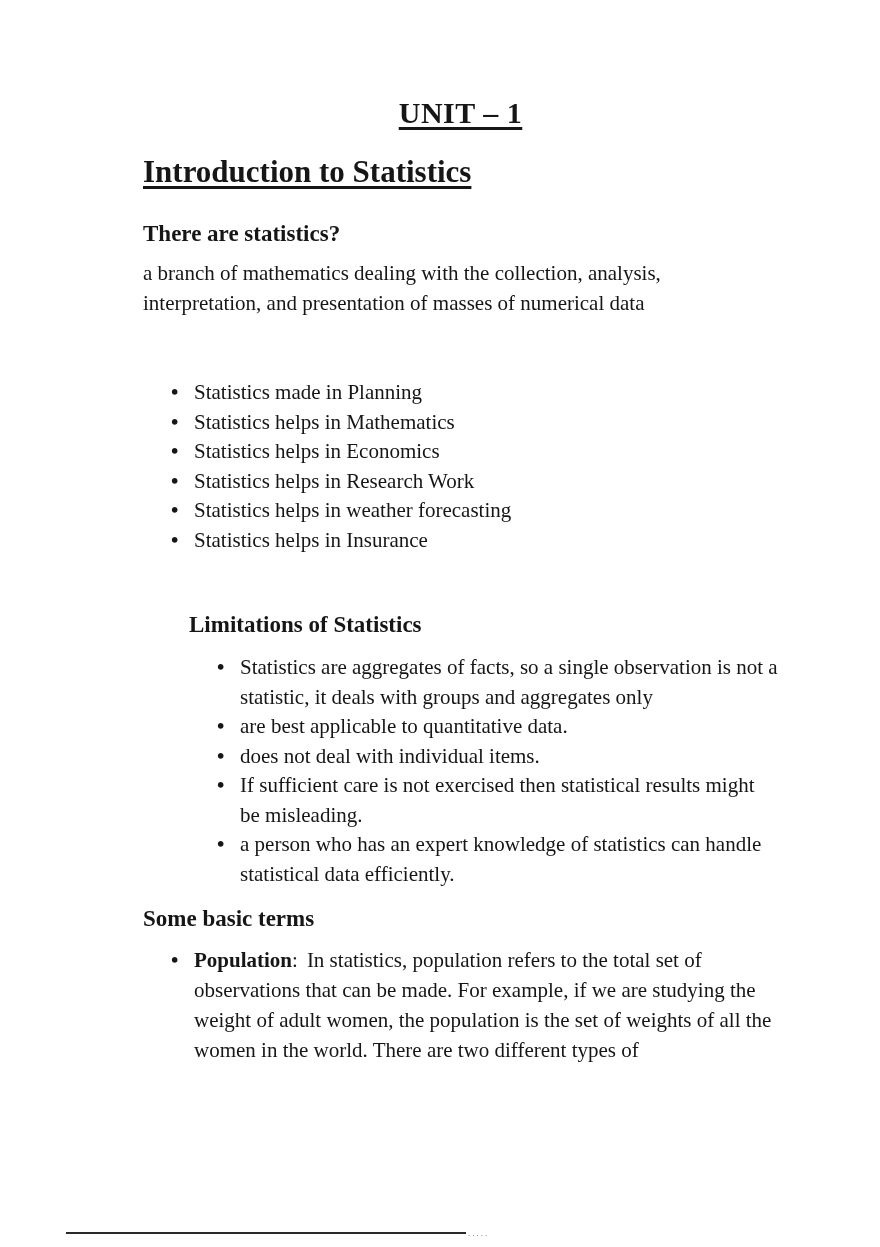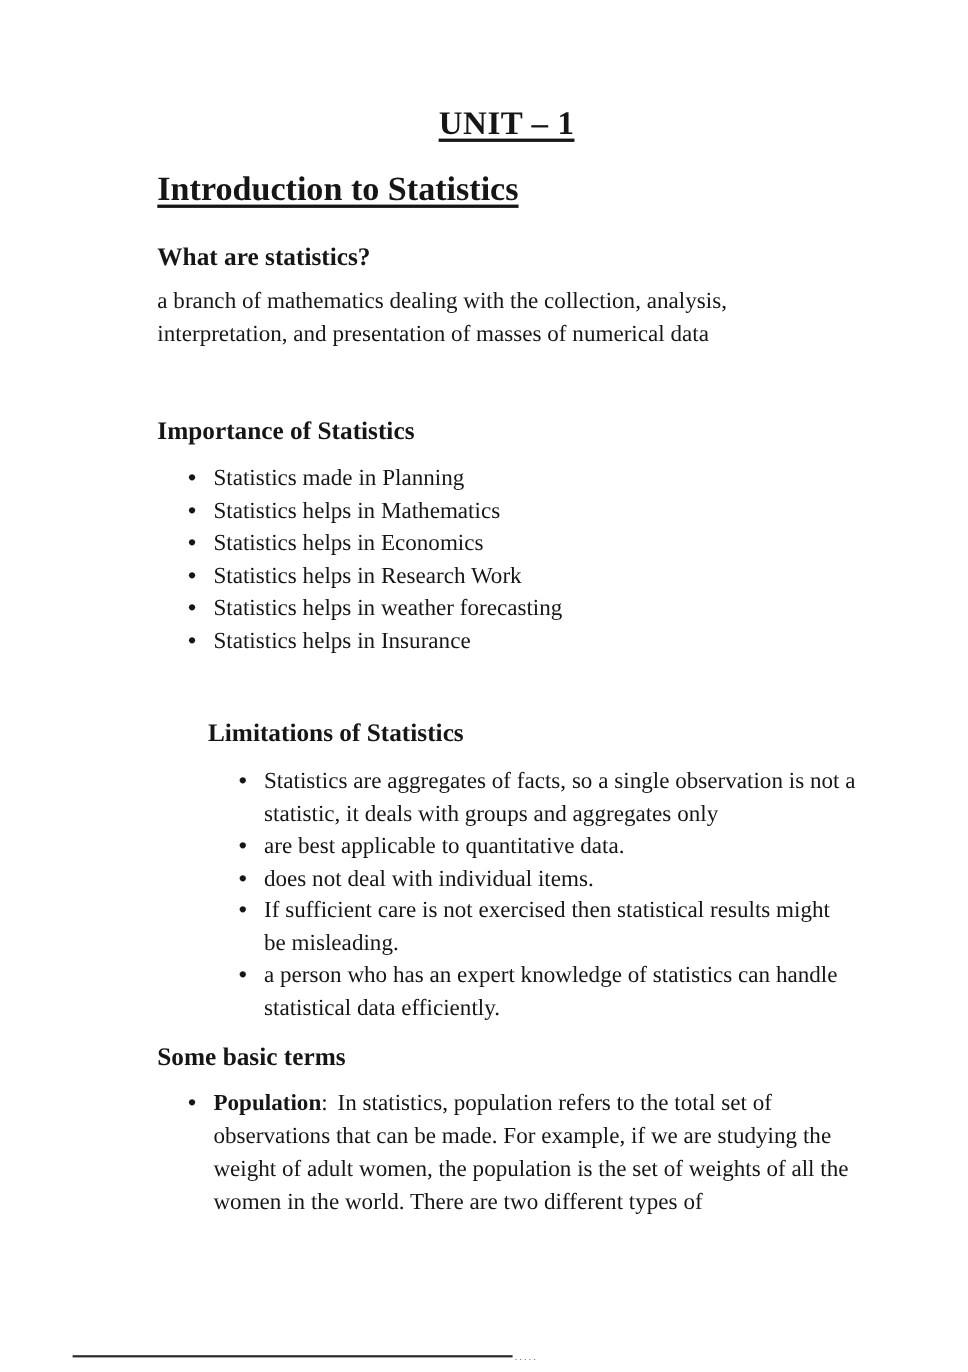--- a/index.html
+++ b/index.html
@@ -90,26 +90,25 @@
 </style>
 </head>
 <body>
 
 <div class="page">
 
   <h1 class="title">UNIT – 1</h1>
   <h1 class="subtitle">Introduction to Statistics</h1>
 
   <section class="sec-what">
-    <h2>What are statistics?</h2>
+    <h2>There are statistics?</h2>
     <p class="body">a branch of mathematics dealing with the collection, analysis, interpretation, and presentation of masses of numerical data</p>
   </section>
 
   <section class="sec-importance">
-    <h2>Importance of Statistics</h2>
     <ul class="doc-list">
       <li>Statistics made in Planning</li>
       <li>Statistics helps in Mathematics</li>
       <li>Statistics helps in Economics</li>
       <li>Statistics helps in Research Work</li>
       <li>Statistics helps in weather forecasting</li>
       <li>Statistics helps in Insurance</li>
     </ul>
   </section>
 

